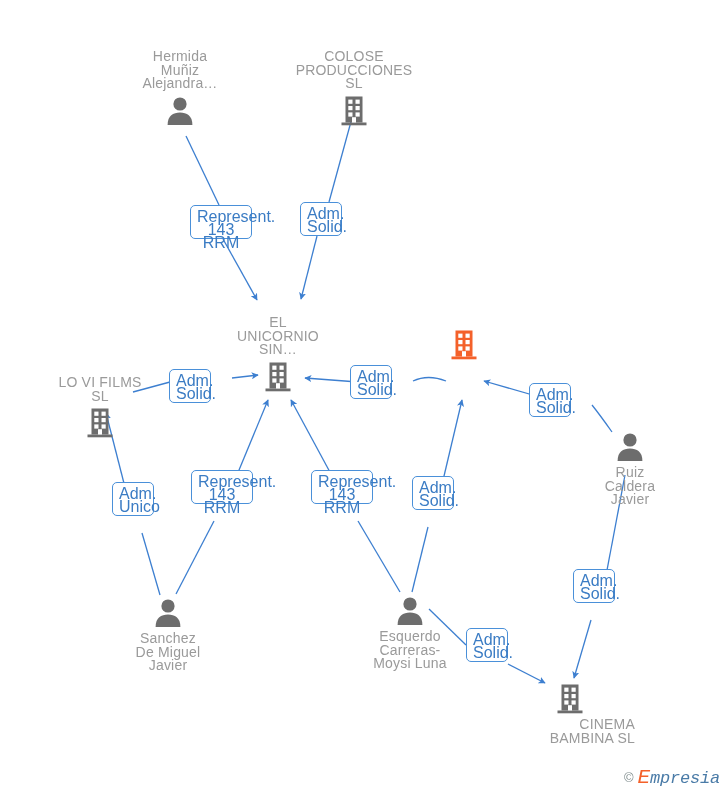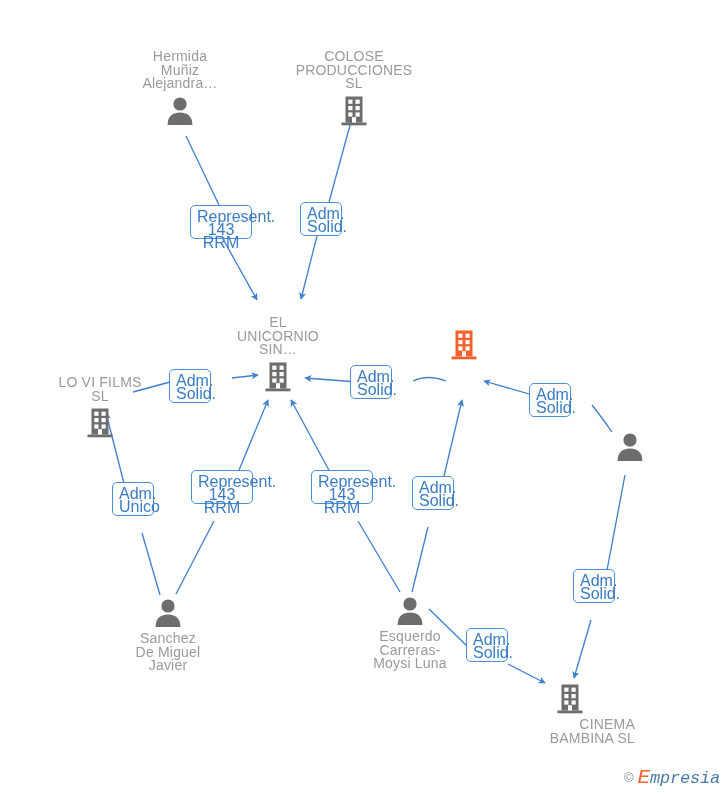--- a/index.html
+++ b/index.html
@@ -226,20 +226,23 @@
         <rect x="15" y="23.2" width="4" height="5.3"></rect>
       </g>
     </svg>
   </div>
 
   <div class="node icon-above" style="left:630px; top:430px;">
     <svg class="node-icon" width="34" height="34" viewBox="0 0 34 34">
       <circle cx="17" cy="10" r="6.6" fill="#6d6d6d"></circle>
       <path d="M4.6 31 C4.6 21.8 10.2 18.6 17 18.6 C23.8 18.6 29.4 21.8 29.4 31 Z" fill="#6d6d6d"></path>
     </svg>
+    <div class="node-label">Ruiz
+Caldera
+Javier</div>
   </div>
 
   <div class="node icon-above" style="left:168px; top:596px;">
     <svg class="node-icon" width="34" height="34" viewBox="0 0 34 34">
       <circle cx="17" cy="10" r="6.6" fill="#6d6d6d"></circle>
       <path d="M4.6 31 C4.6 21.8 10.2 18.6 17 18.6 C23.8 18.6 29.4 21.8 29.4 31 Z" fill="#6d6d6d"></path>
     </svg>
     <div class="node-label">Sanchez
 De Miguel
 Javier</div>

